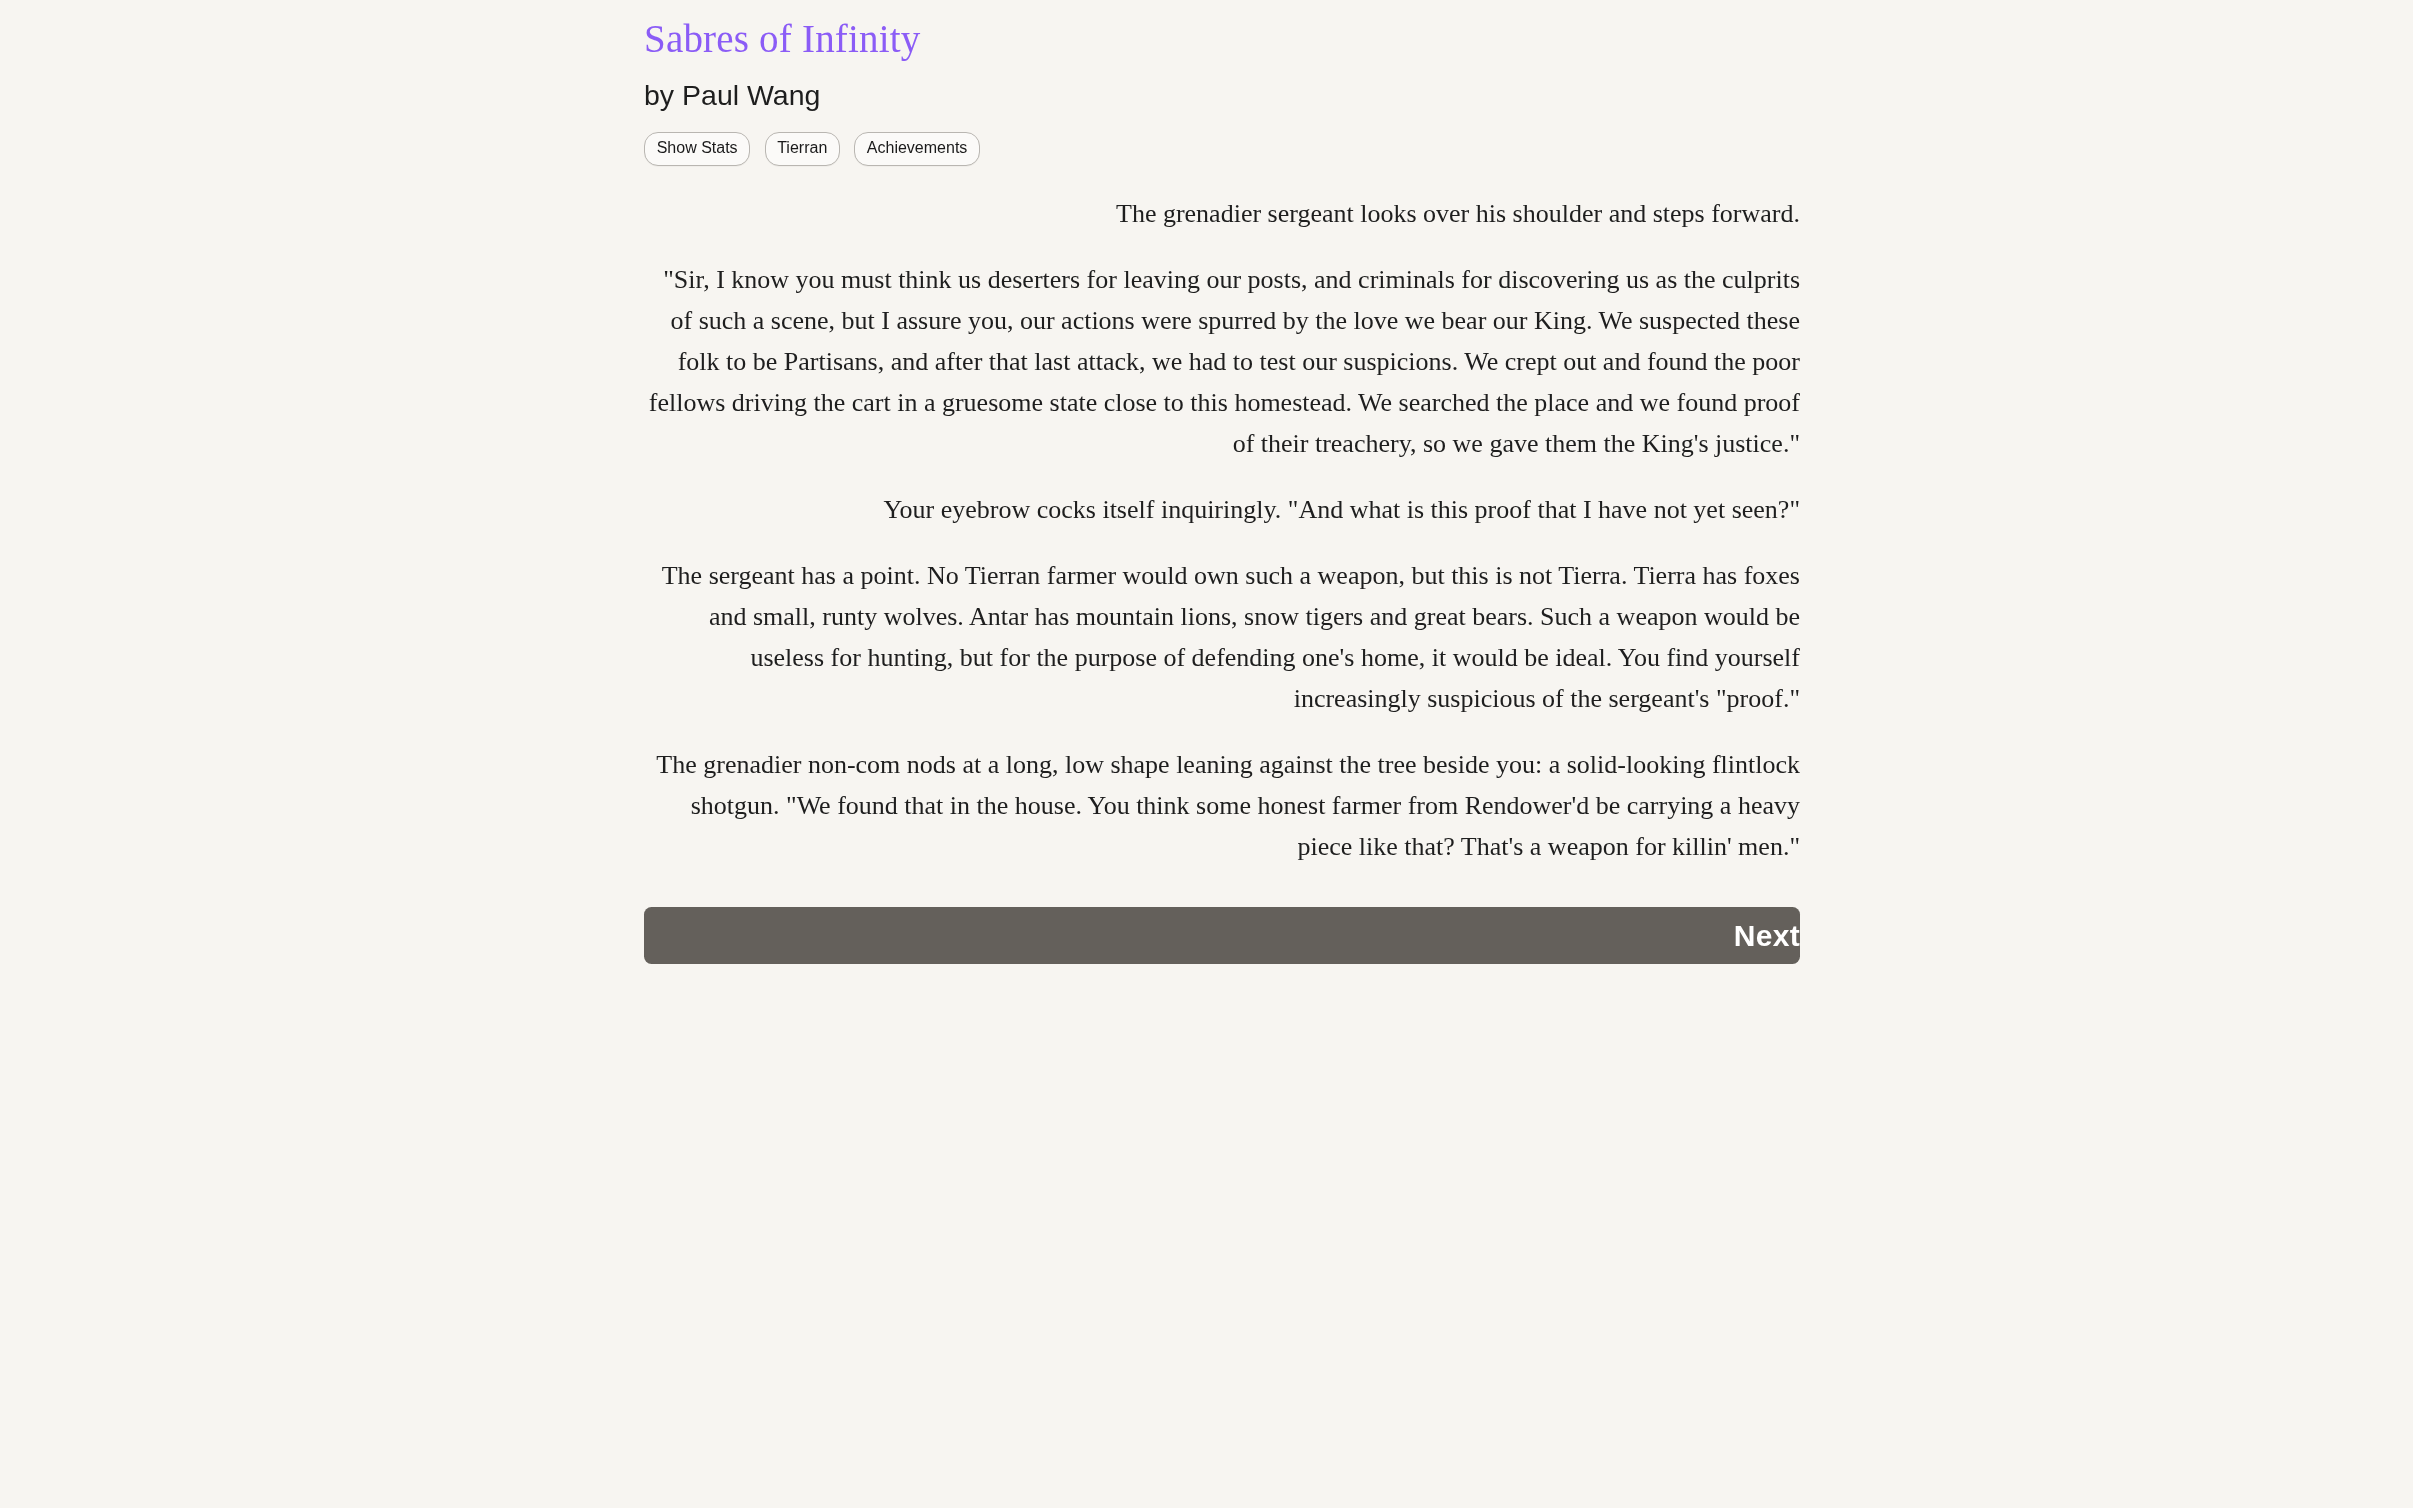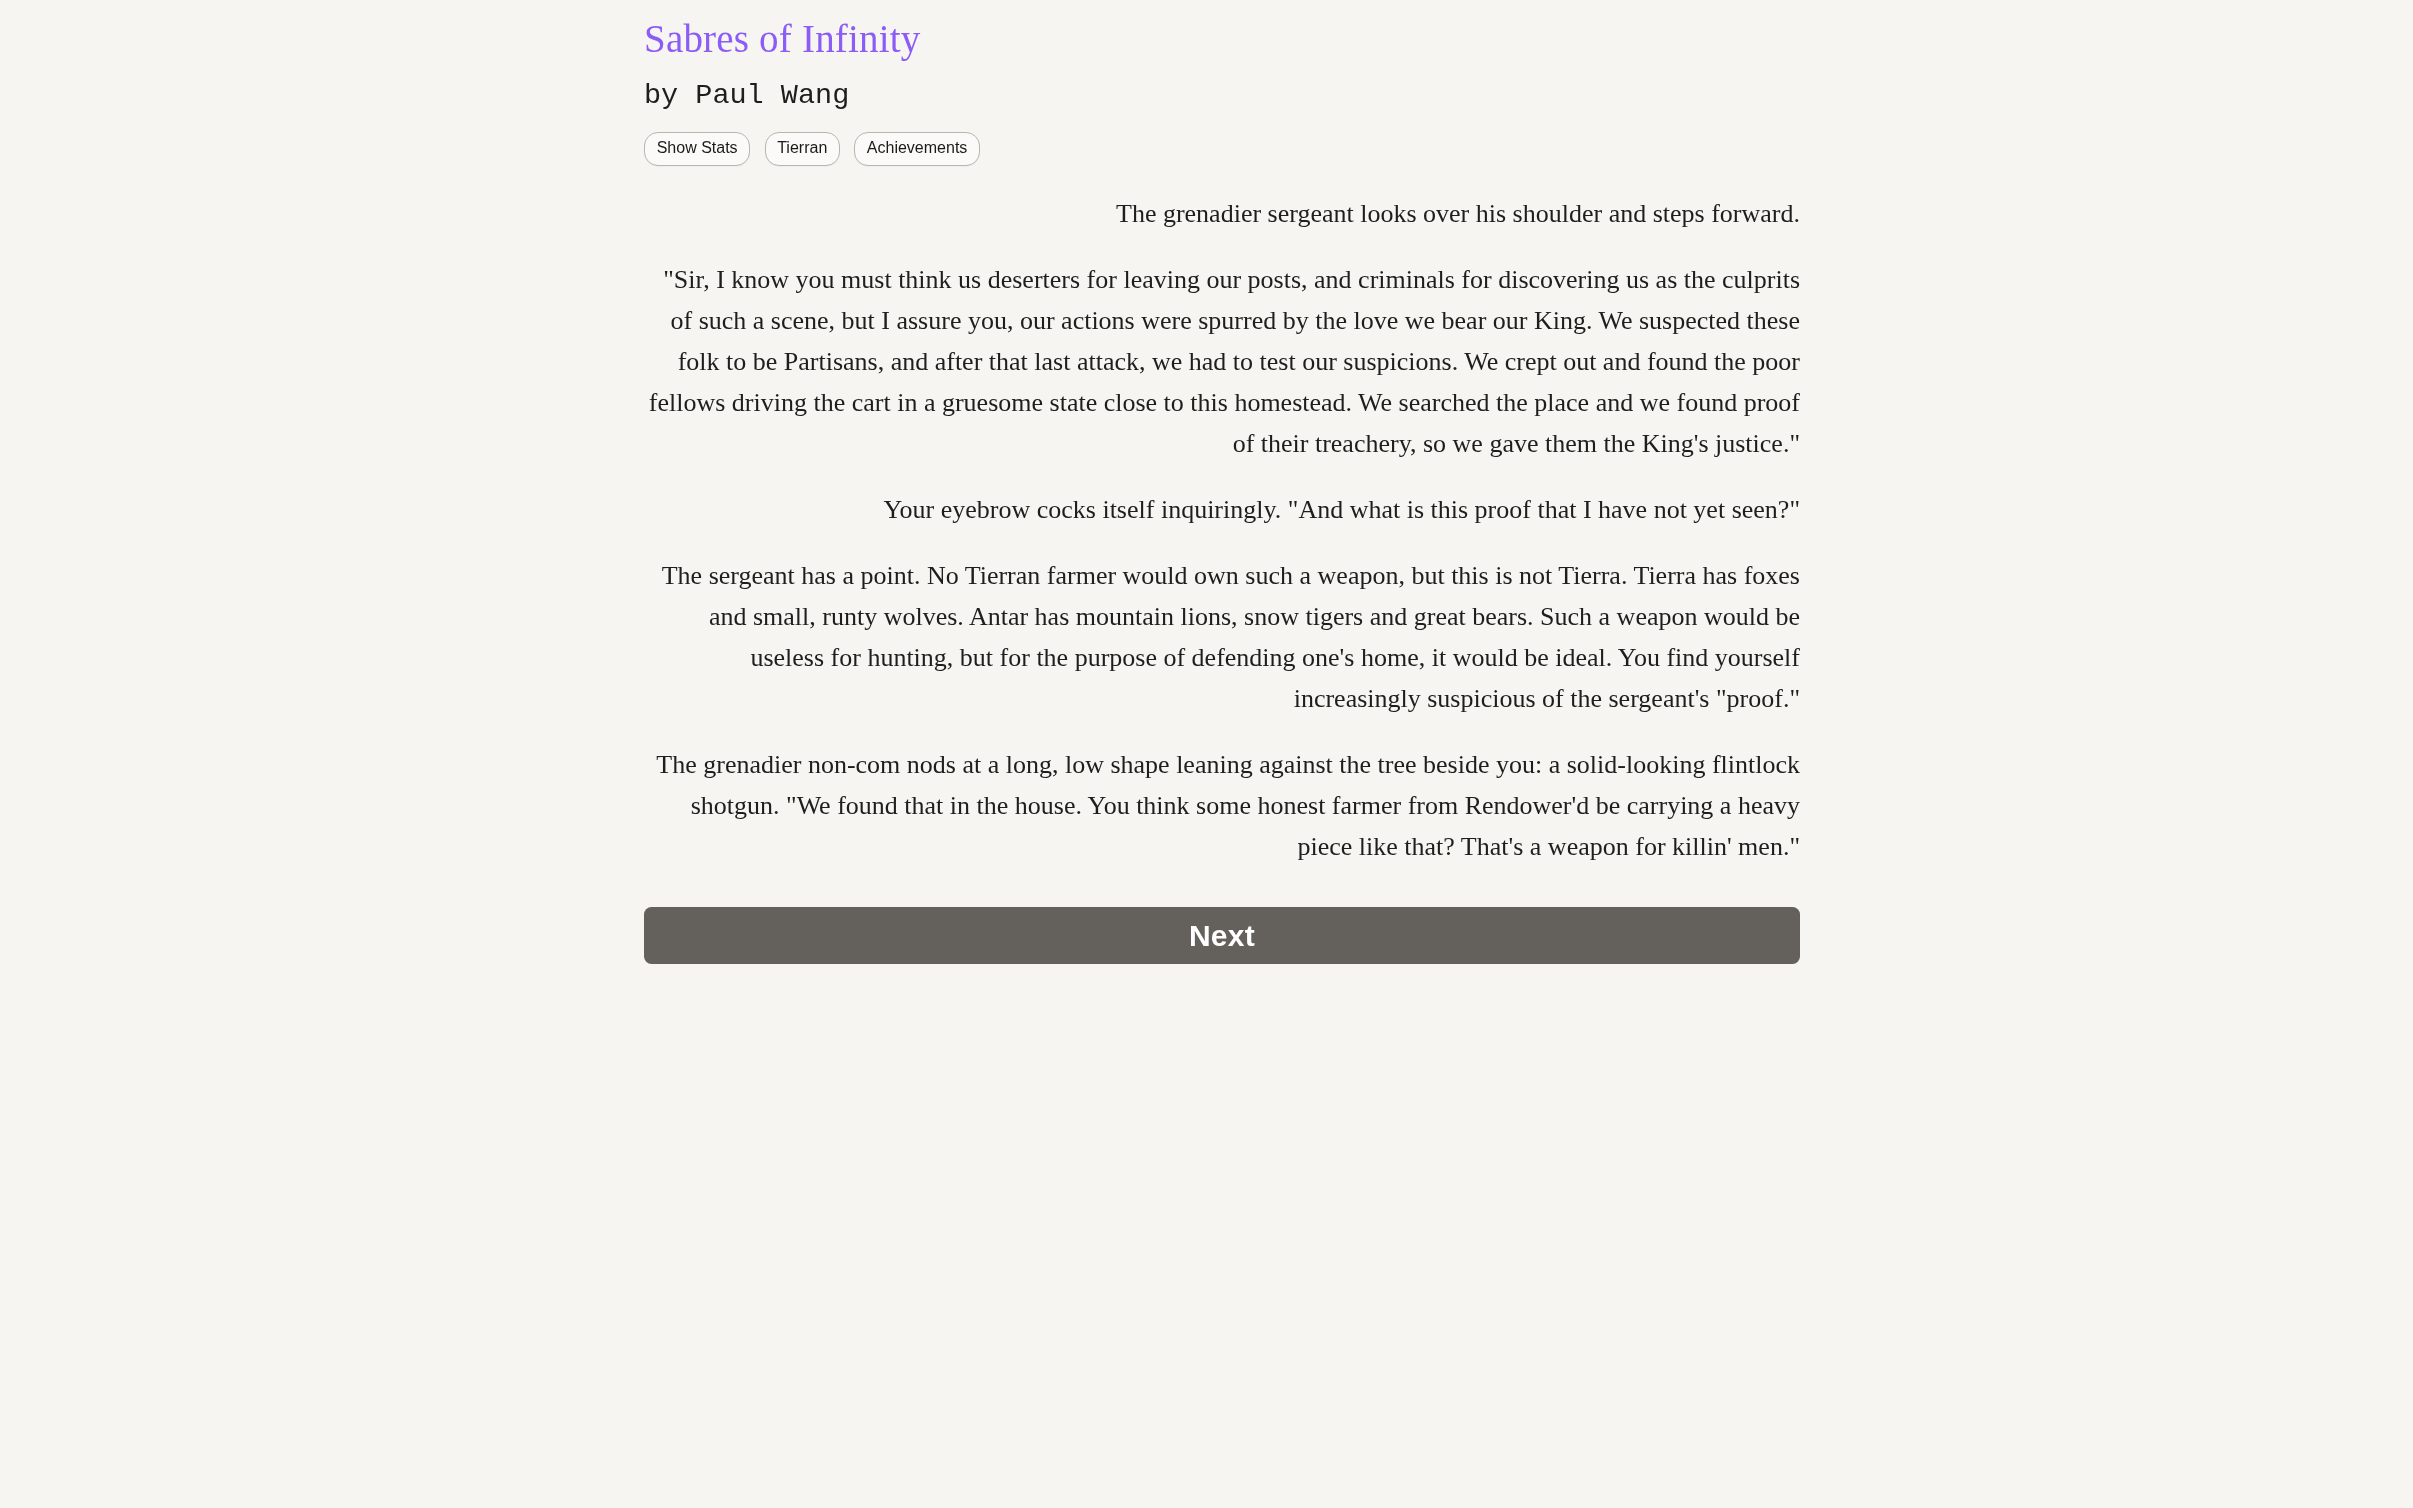--- a/index.html
+++ b/index.html
@@ -30,21 +30,21 @@
   .title {
     font-family: Liberation Serif, serif;
     font-size: 39px;
     font-weight: 400;
     line-height: 1.25;
     color: #8b5cf6;
     margin: 0 0 15px 0;
     letter-spacing: 0.2px;
   }
   .byline {
-    font-family: Liberation Mono, monospace;
+    font-family: Liberation Sans, sans-serif;
     font-size: 28.5px;
     font-weight: 400;
     color: #1e1e1e;
     margin: 0 0 20px 0;
   }
   .button-row {
     display: flex;
     flex-direction: row;
     align-items: center;
     gap: 14.2px;
@@ -81,21 +81,21 @@
     height: 57px;
     background: #64605b;
     color: #ffffff;
     border: none;
     border-radius: 7.5px;
     font-family: "Liberation Sans", sans-serif;
     font-size: 30px;
     font-weight: 700;
     letter-spacing: 0.3px;
     cursor: pointer;
-    text-align: center;
+    text-align: right;
     line-height: 57px;
     padding: 0;
   }
 </style>
 </head>
 <body>
 
 <div class="page">
   <div class="content">
 

